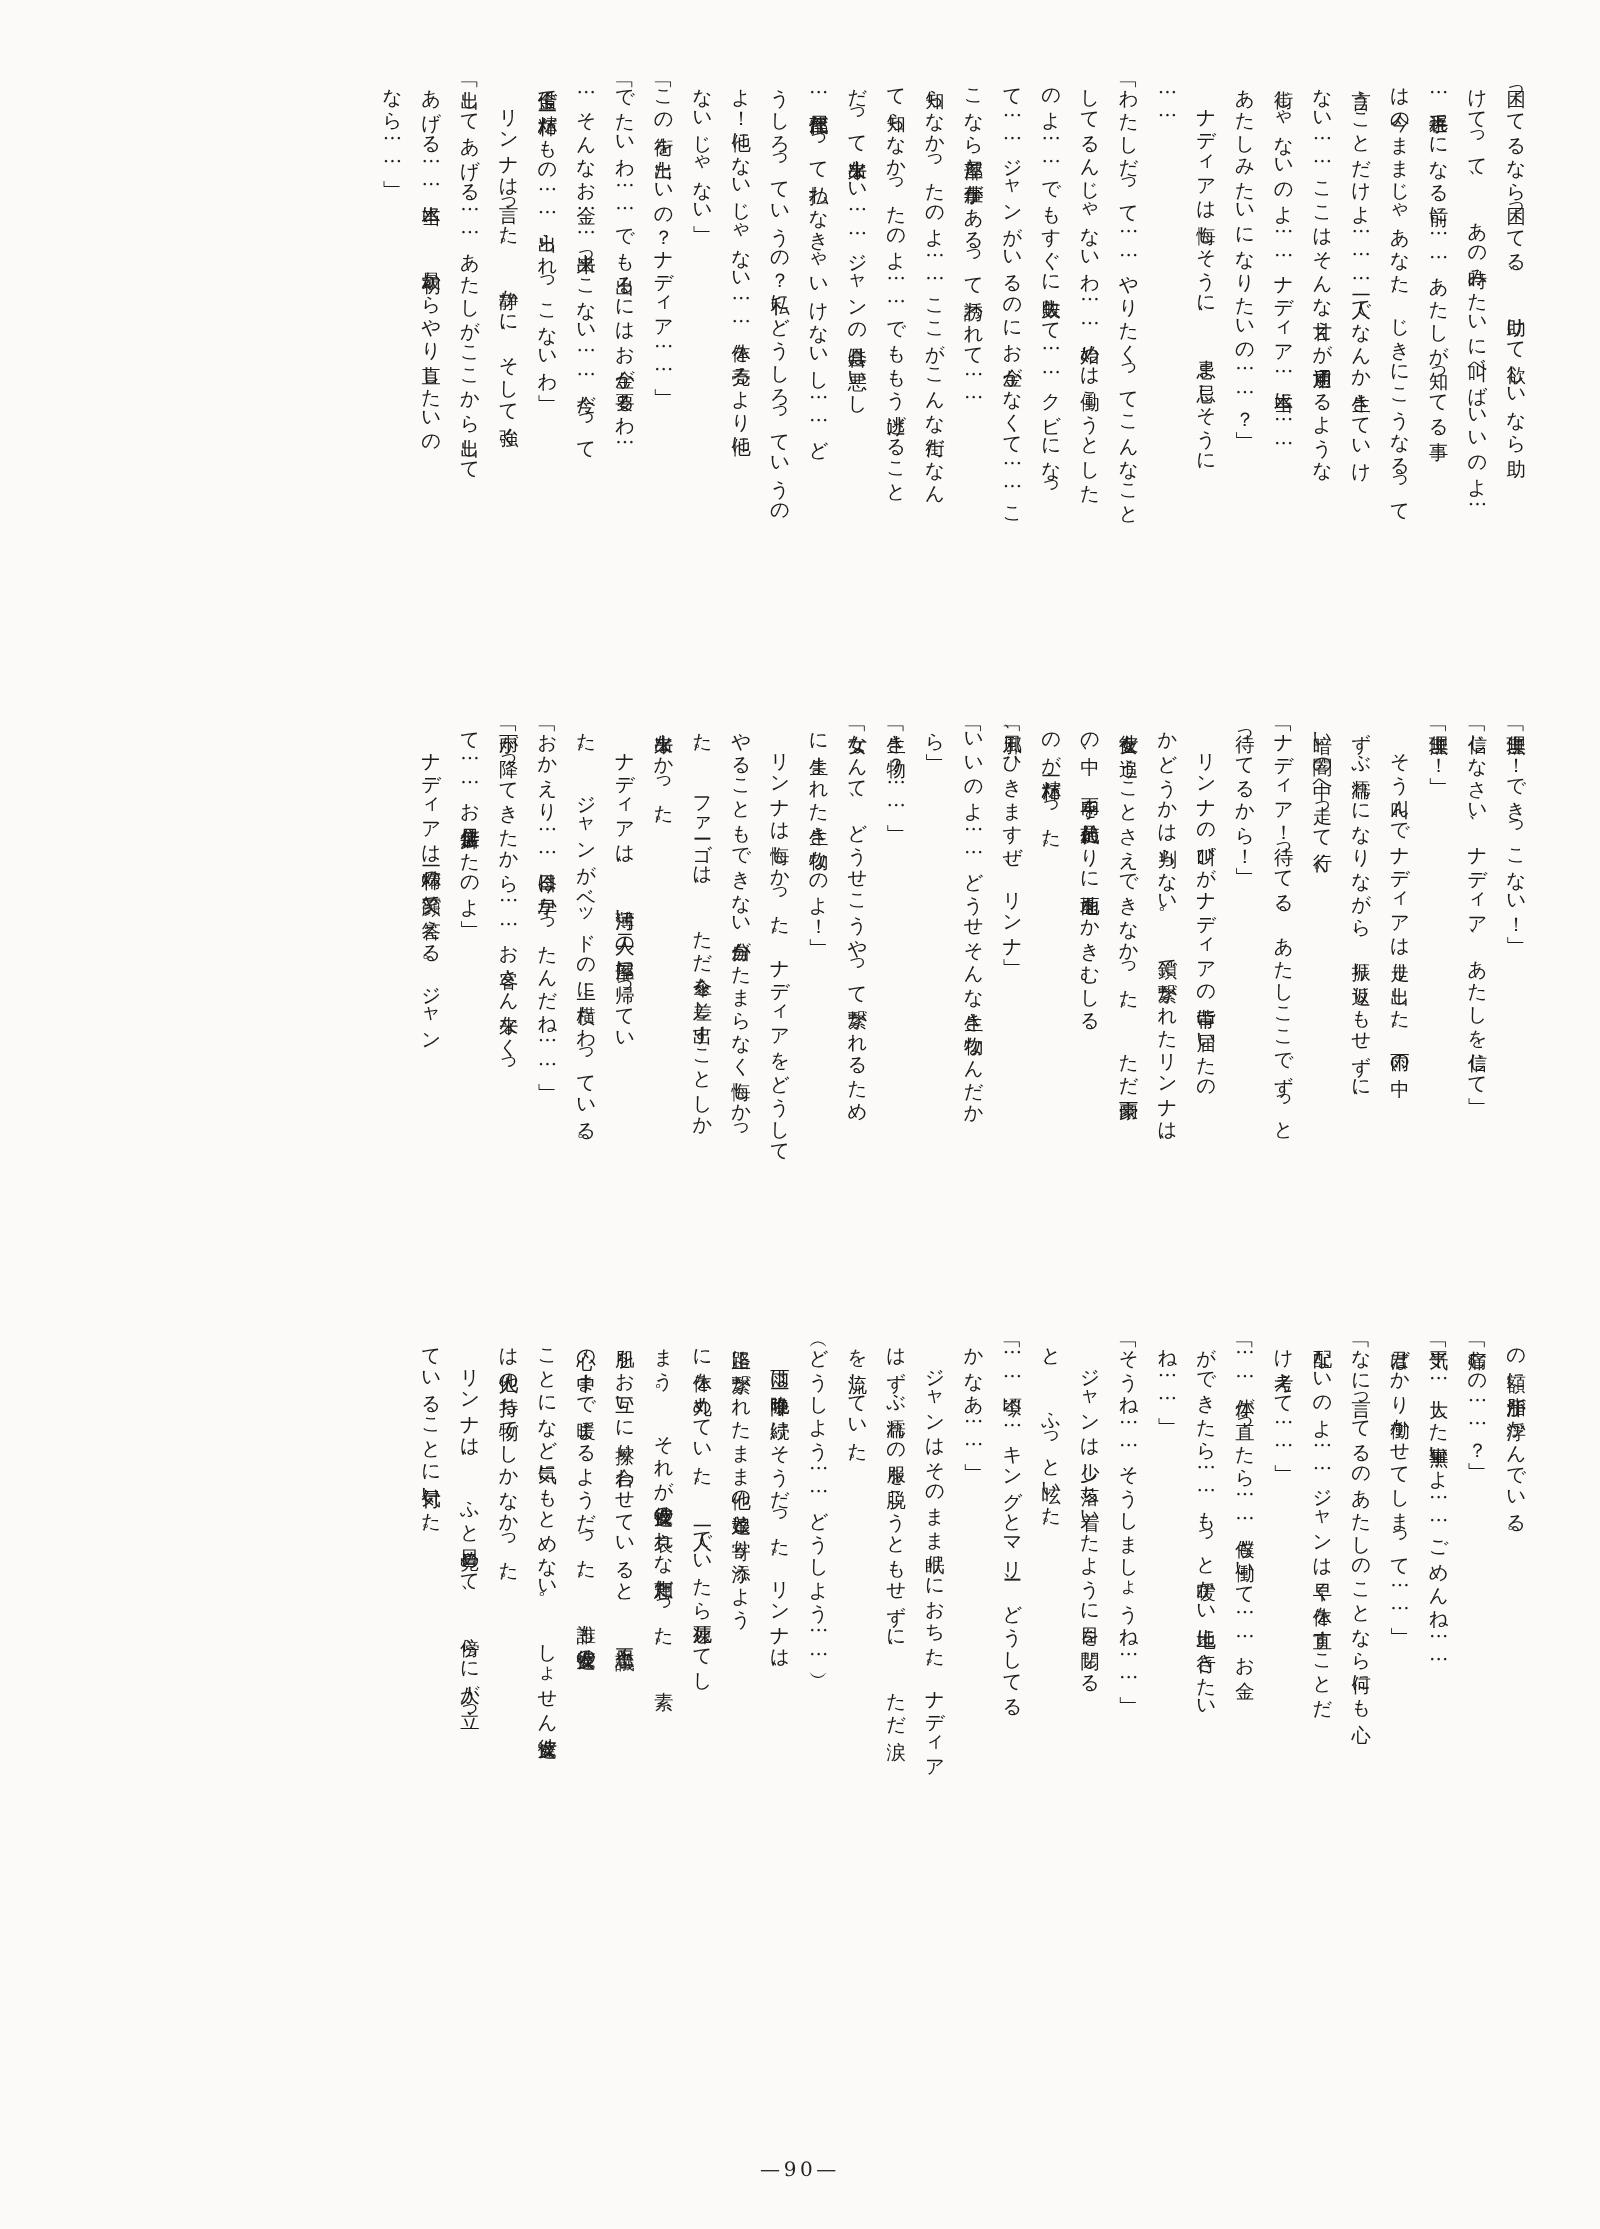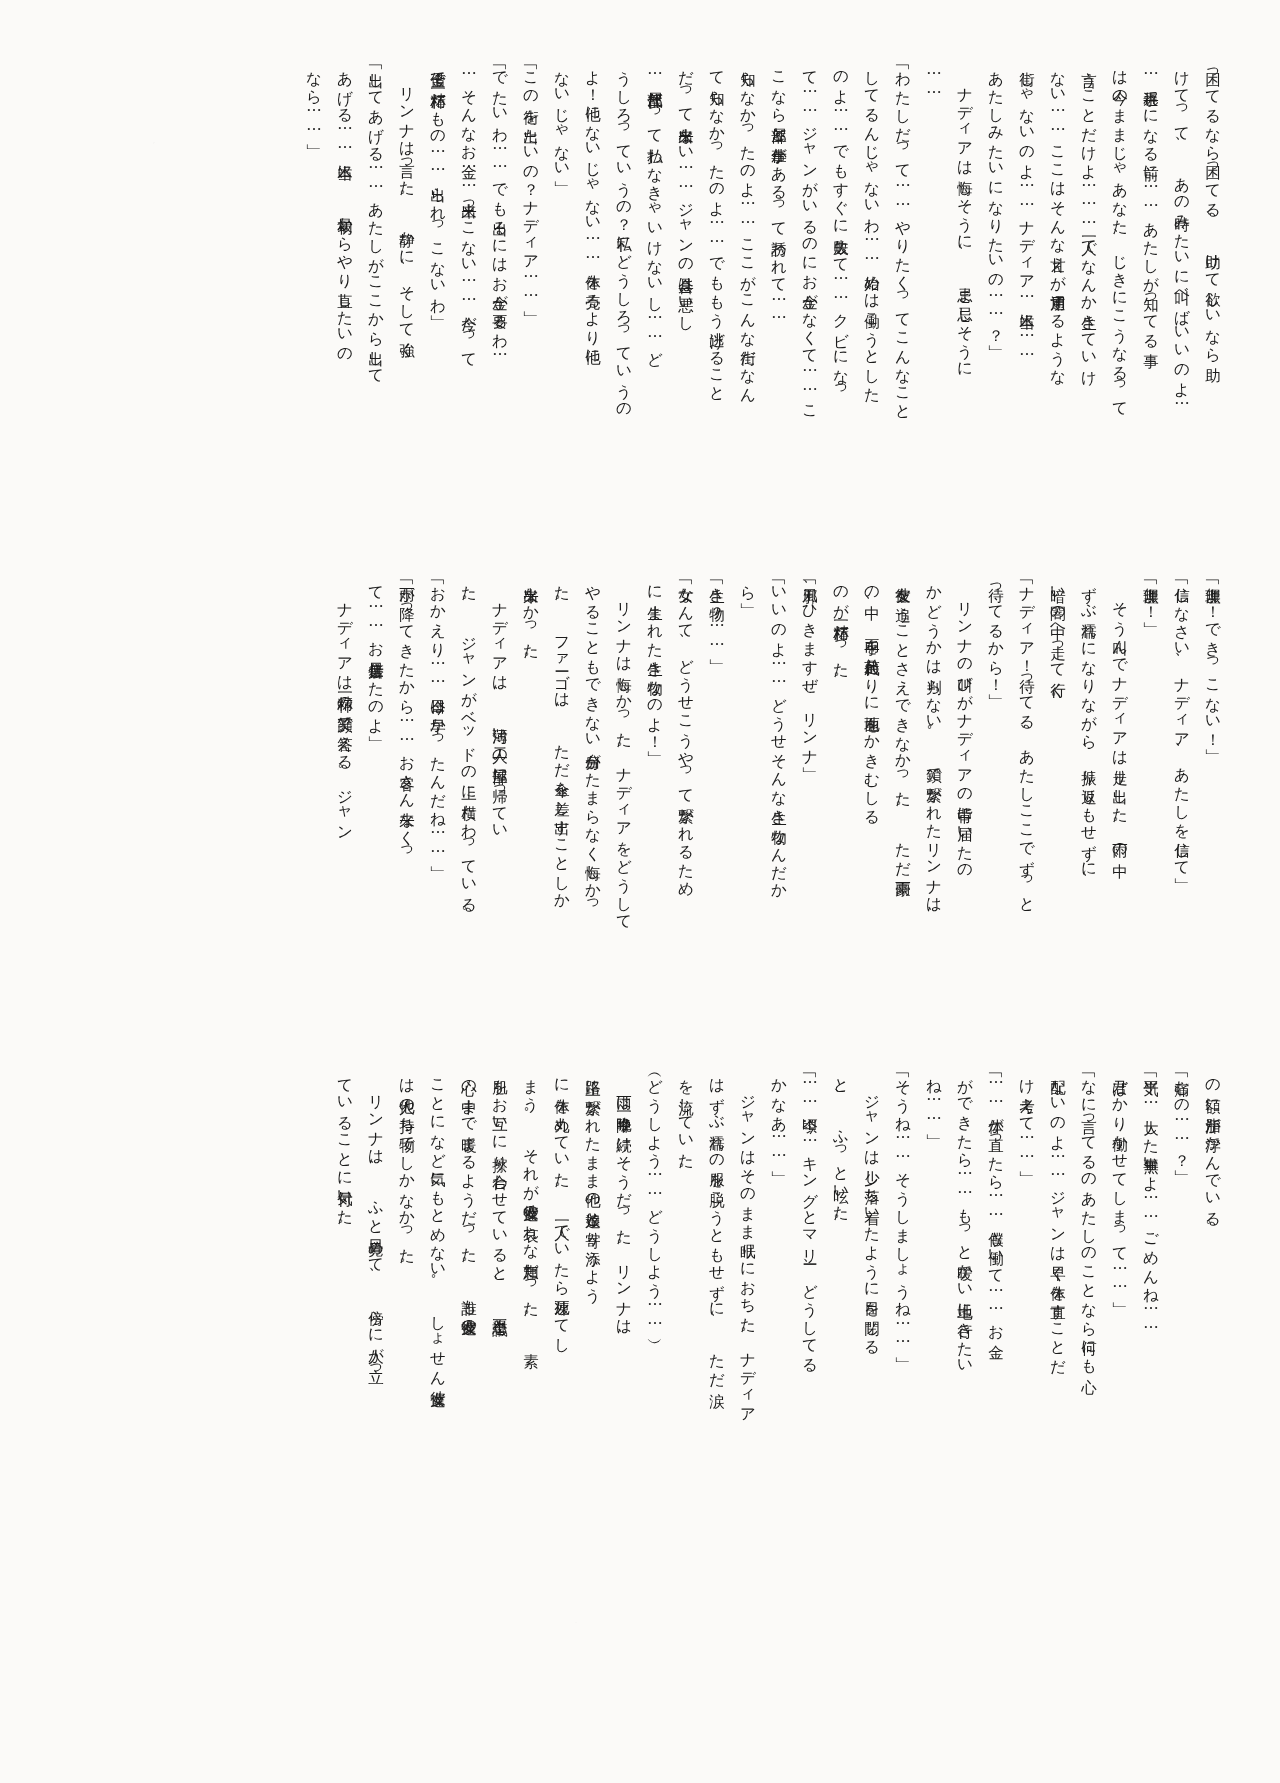--- a/index.html
+++ b/index.html
@@ -169,13 +169,14 @@
         <p style="margin: 0px;">肌をお互いに擦り合わせていると、　不思議と</p>
         <p style="margin: 0px;">心の中まで暖まるようだった。　誰も彼女達の</p>
         <p style="margin: 0px;">ことになど気にもとめない。　しょせん彼女達</p>
         <p style="margin: 0px;">は他人の持ち物でしかなかった。</p>
         <p style="margin: 0px;">　リンナは、　ふと目覚めて、　傍らに人が立っ</p>
         <p style="margin: 0px;">ていることに気付いた。</p>
       </div>
 
   </div>
 
+  <div class="page-number">—90—</div>
 </div>
 
 </body></html>

